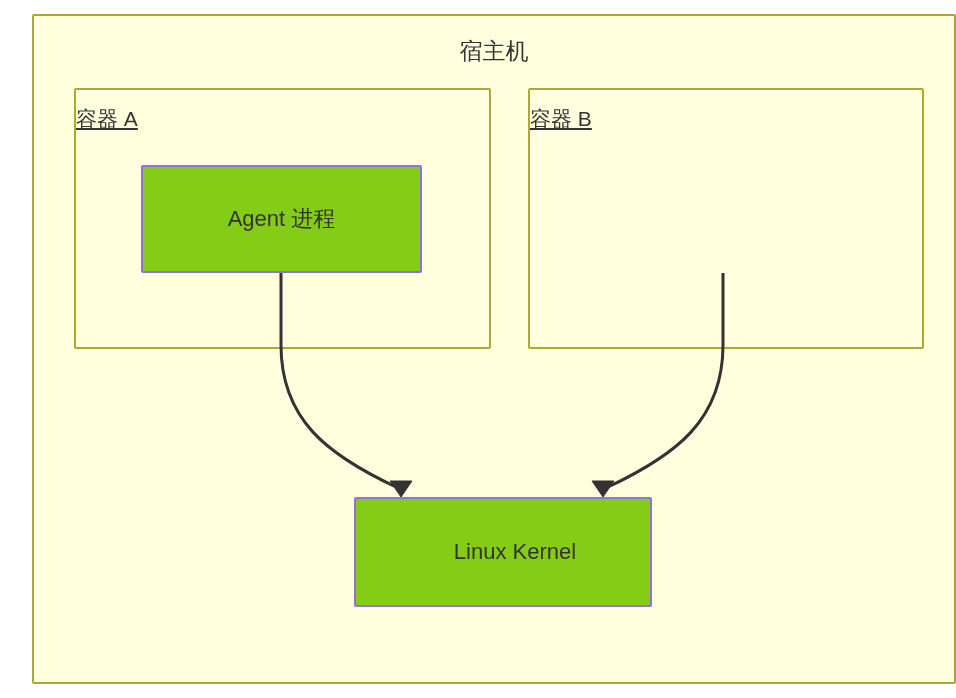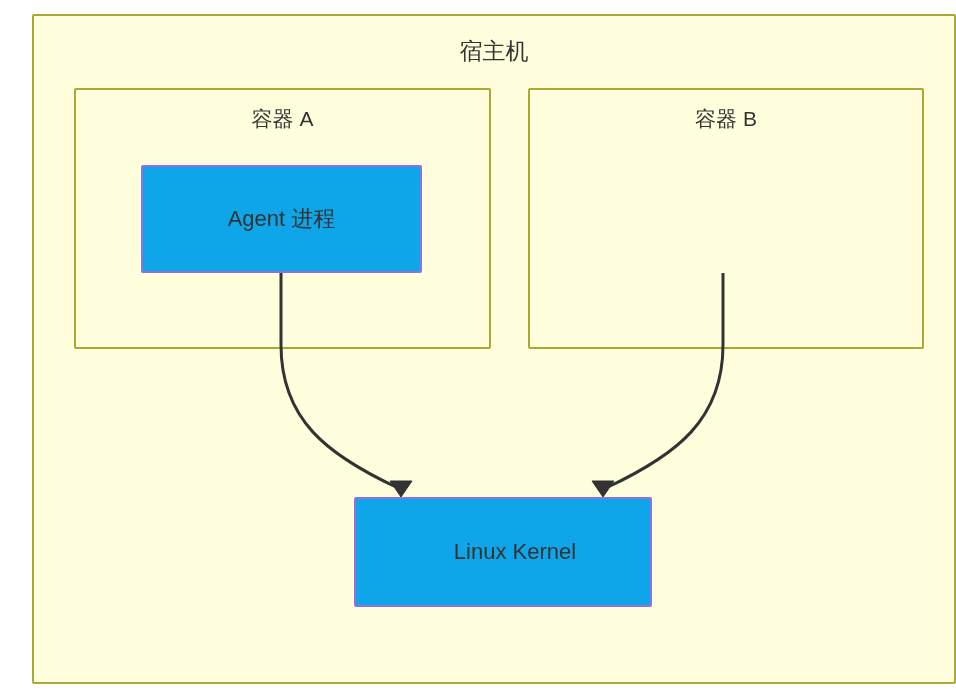--- a/index.html
+++ b/index.html
@@ -57,29 +57,30 @@
     left: 510px;
     top: 88px;
     width: 396px;
     height: 261px;
   }
   .container-title {
     position: absolute;
     left: 0;
     top: 16px;
     width: 100%;
-    text-align: center;
+    text-align: left;
     font-size: 21px;
     color: #333333;
     line-height: 1.2;
+    text-decoration: underline;
   }
   .node-box {
     position: absolute;
     box-sizing: border-box;
-    background: #0ea5e9;
+    background: #84cc16;
     border: 2px solid #9370db;
     border-radius: 2px;
     display: flex;
     align-items: center;
     justify-content: center;
     font-size: 22px;
     color: #333333;
   }
   #node-agent {
     left: 123px;

